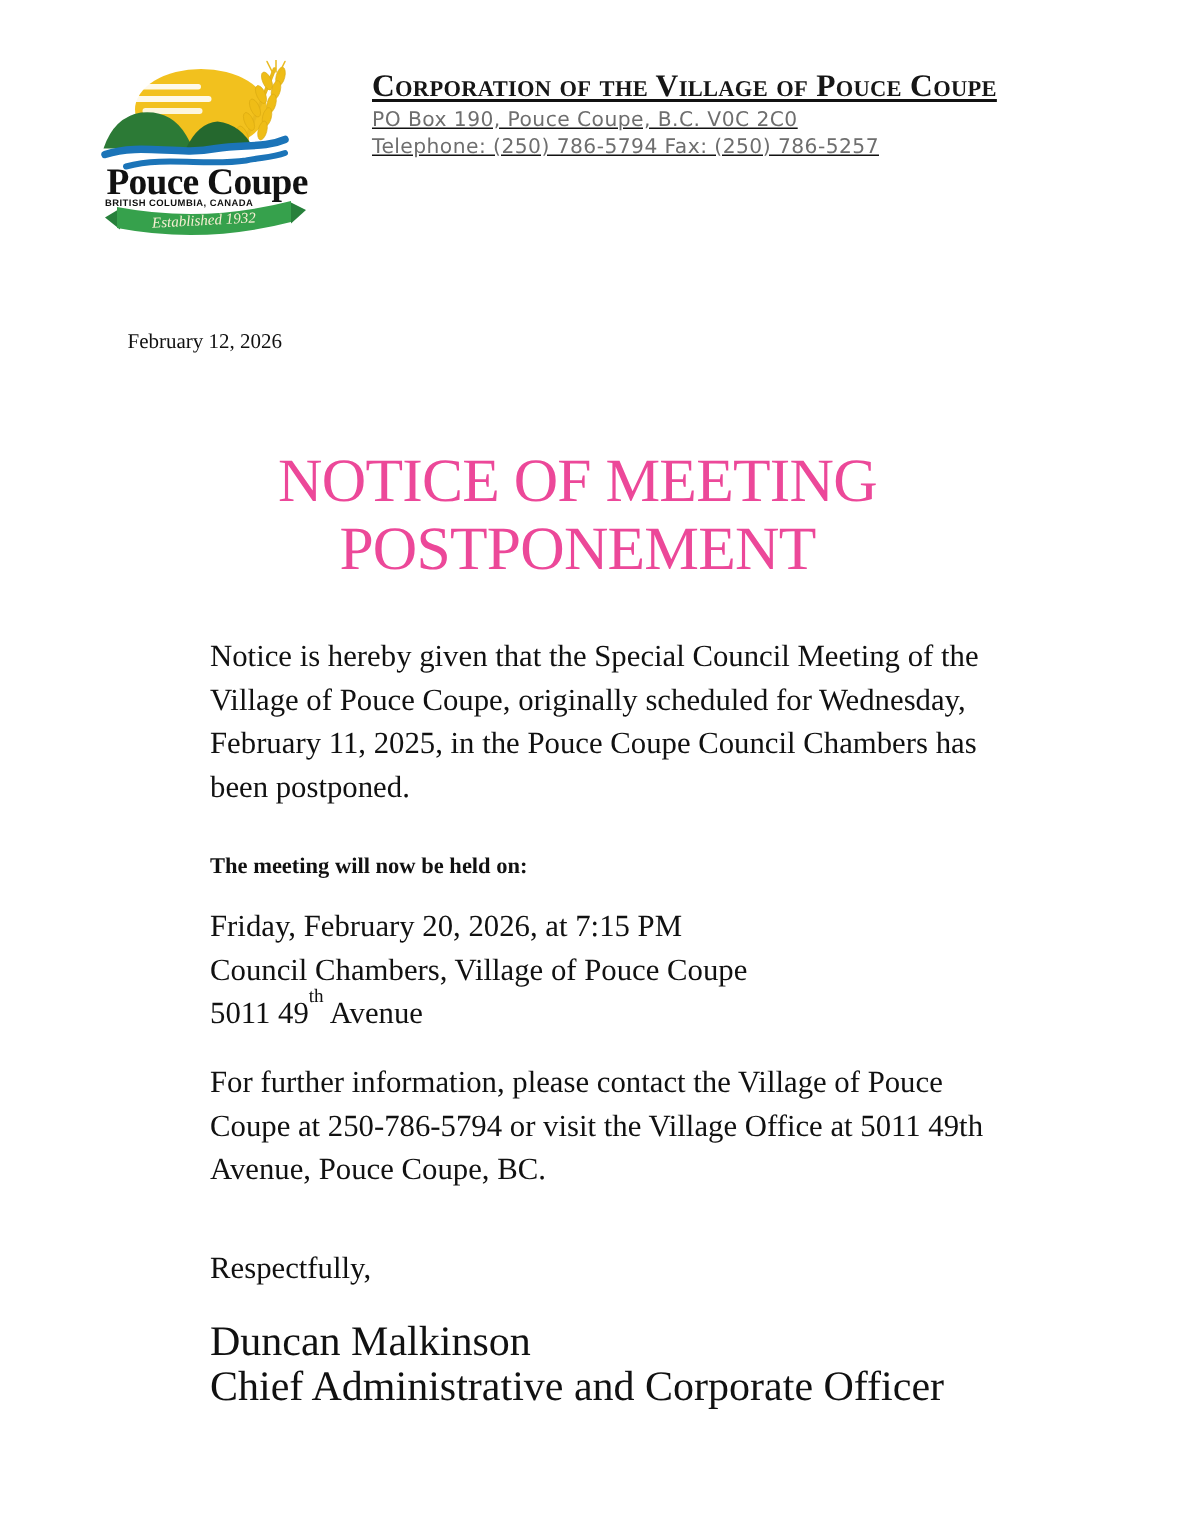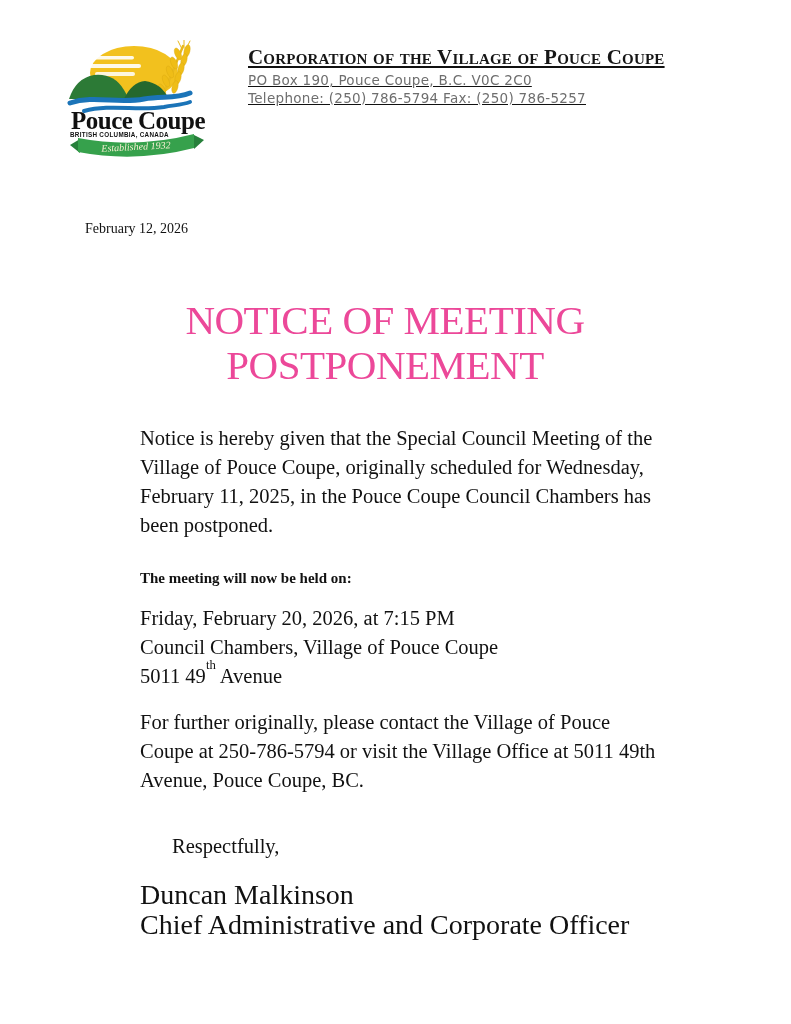--- a/index.html
+++ b/index.html
@@ -89,21 +89,20 @@
     white-space: nowrap;
   }
   .details { top: 584px; margin-top: 20px; }
   .para-2 { top: 708px; }
   .closing {
     position: absolute;
     left: 140px;
     top: 832px;
     font-size: 20.5px;
     line-height: 29px;
-    margin-left: 32px;
   }
   .signature {
     position: absolute;
     left: 140px;
     top: 880px;
     font-size: 28px;
     line-height: 30px;
     white-space: nowrap;
   }
   sup.ord {
@@ -195,21 +194,21 @@
 
   <div class="section-heading">The meeting will now be held on:</div>
 
   <div class="para details">
     <div>Friday, February 20, 2026, at 7:15 PM</div>
     <div>Council Chambers, Village of Pouce Coupe</div>
     <div><span>5011 49</span><sup class="ord">th</sup><span> Avenue</span></div>
   </div>
 
   <div class="para para-2">
-    <div>For further originally, please contact the Village of Pouce</div>
+    <div>For further information, please contact the Village of Pouce</div>
     <div>Coupe at 250-786-5794 or visit the Village Office at 5011 49th</div>
     <div>Avenue, Pouce Coupe, BC.</div>
   </div>
 
   <div class="closing">Respectfully,</div>
 
   <div class="signature">
     <div>Duncan Malkinson</div>
     <div>Chief Administrative and Corporate Officer</div>
   </div>

